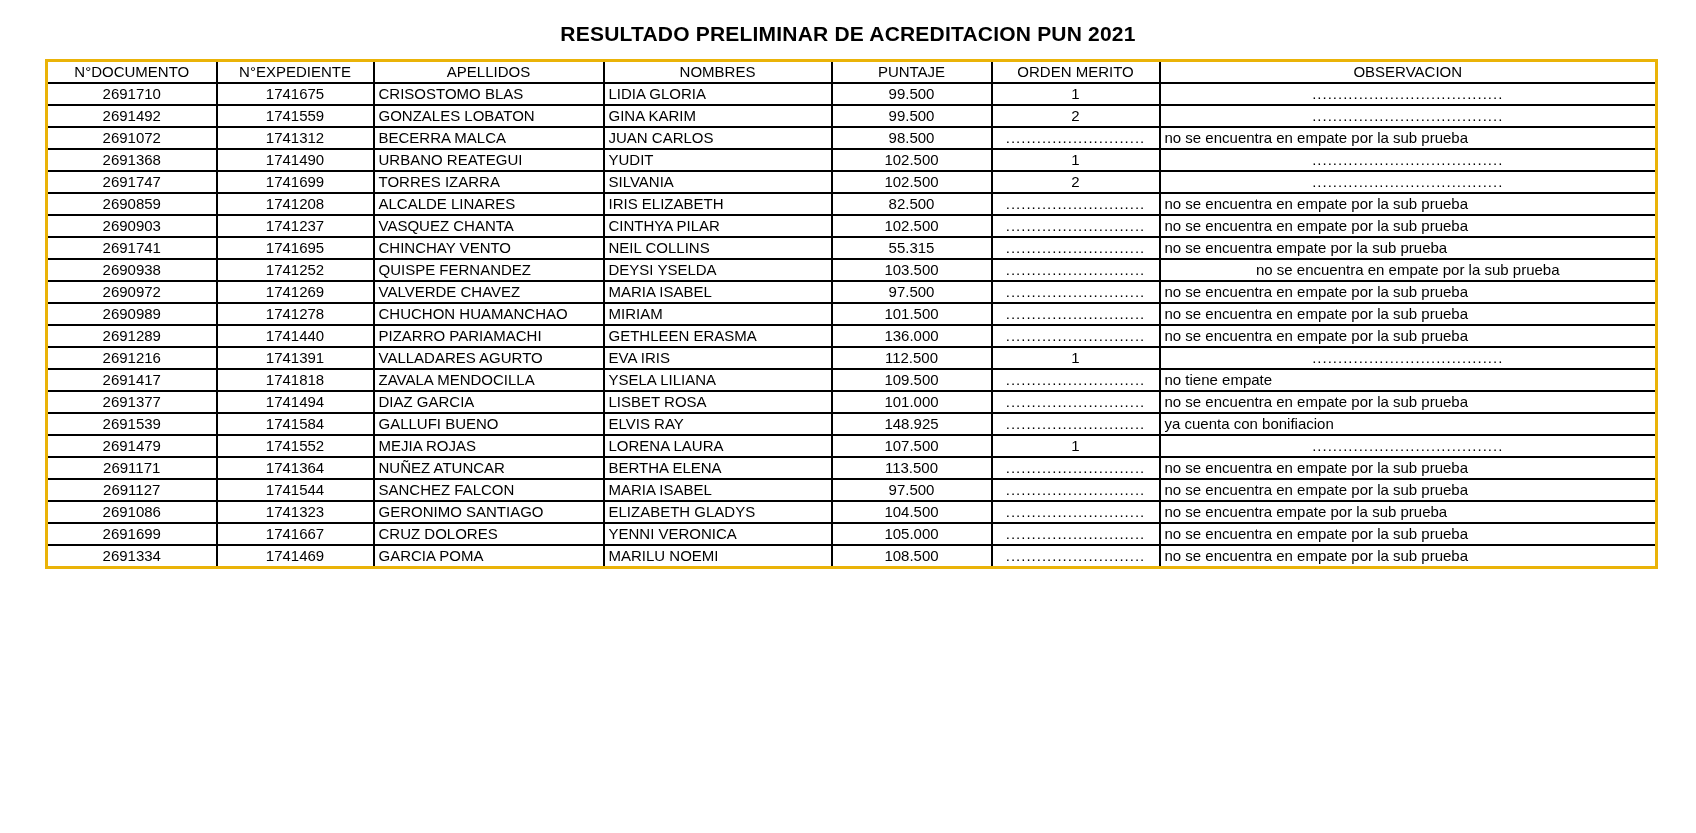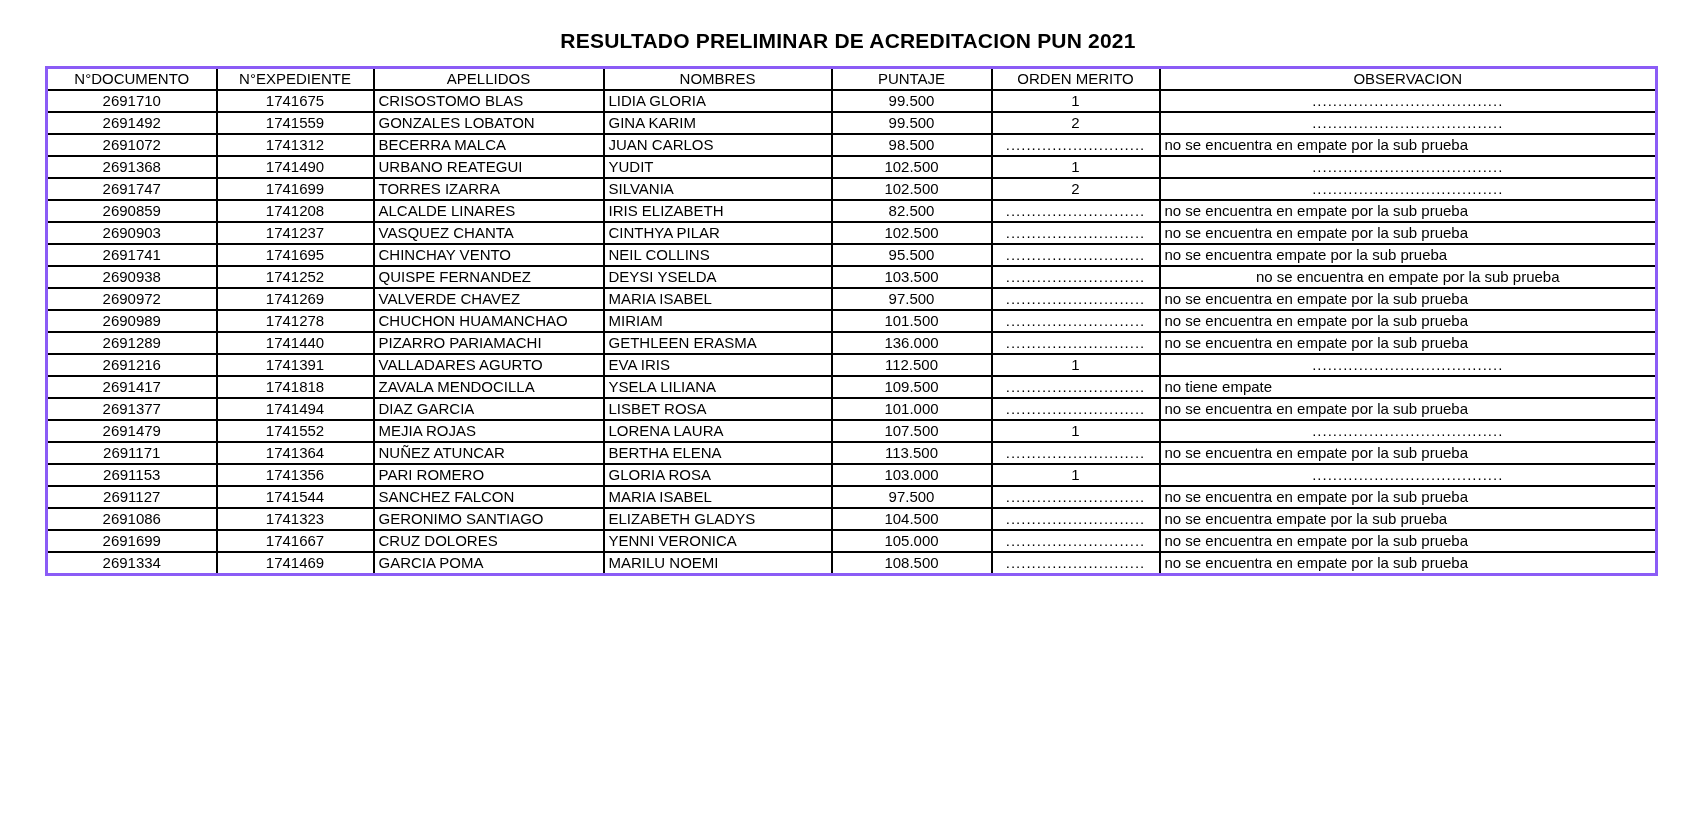--- a/index.html
+++ b/index.html
@@ -12,34 +12,34 @@
     color: #000;
     overflow: hidden;
   }
   .page {
     position: relative;
     width: 1696px;
     height: 833px;
     background: #fff;
   }
   .title {
-    margin: 7px;
+    margin: 0;
     padding-top: 22px;
     text-align: center;
     font-size: 21px;
     font-weight: 700;
     letter-spacing: 0.2px;
     font-family: "Liberation Sans", sans-serif;
   }
   table.results {
     border-collapse: collapse;
     table-layout: fixed;
     width: 1610px;
     margin: 13px 0 0 45px;
-    border: 3px solid #8b5cf6;
+    border: 3px solid #eab308;
   }
   table.results th,
   table.results td {
     border: 2px solid #000;
     height: 20px;
     line-height: 20px;
     padding: 0 4px;
     font-size: 15px;
     font-weight: 400;
     white-space: nowrap;
@@ -143,21 +143,21 @@
           <td class="al">CINTHYA PILAR</td>
           <td class="ac">102.500</td>
           <td class="ac dots">...........................</td>
           <td class="al">no se encuentra en empate por la sub prueba</td>
         </tr>
         <tr>
           <td class="ac">2691741</td>
           <td class="ac">1741695</td>
           <td class="al">CHINCHAY VENTO</td>
           <td class="al">NEIL COLLINS</td>
-          <td class="ac">95.500</td>
+          <td class="ac">55.315</td>
           <td class="ac dots">...........................</td>
           <td class="al">no se encuentra empate por la sub prueba</td>
         </tr>
         <tr>
           <td class="ac">2690938</td>
           <td class="ac">1741252</td>
           <td class="al">QUISPE FERNANDEZ</td>
           <td class="al">DEYSI YSELDA</td>
           <td class="ac">103.500</td>
           <td class="ac dots">...........................</td>
@@ -211,47 +211,47 @@
         <tr>
           <td class="ac">2691377</td>
           <td class="ac">1741494</td>
           <td class="al">DIAZ GARCIA</td>
           <td class="al">LISBET ROSA</td>
           <td class="ac">101.000</td>
           <td class="ac dots">...........................</td>
           <td class="al">no se encuentra en empate por la sub prueba</td>
         </tr>
         <tr>
+          <td class="ac">2691539</td>
+          <td class="ac">1741584</td>
+          <td class="al">GALLUFI BUENO</td>
+          <td class="al">ELVIS RAY</td>
+          <td class="ac">148.925</td>
+          <td class="ac dots">...........................</td>
+          <td class="al">ya cuenta con bonifiacion</td>
+        </tr>
+        <tr>
           <td class="ac">2691479</td>
           <td class="ac">1741552</td>
           <td class="al">MEJIA ROJAS</td>
           <td class="al">LORENA LAURA</td>
           <td class="ac">107.500</td>
           <td class="ac">1</td>
           <td class="ac dots">.....................................</td>
         </tr>
         <tr>
           <td class="ac">2691171</td>
           <td class="ac">1741364</td>
           <td class="al">NUÑEZ ATUNCAR</td>
           <td class="al">BERTHA ELENA</td>
           <td class="ac">113.500</td>
           <td class="ac dots">...........................</td>
           <td class="al">no se encuentra en empate por la sub prueba</td>
         </tr>
         <tr>
-          <td class="ac">2691153</td>
-          <td class="ac">1741356</td>
-          <td class="al">PARI ROMERO</td>
-          <td class="al">GLORIA ROSA</td>
-          <td class="ac">103.000</td>
-          <td class="ac">1</td>
-          <td class="ac dots">.....................................</td>
-        </tr>
-        <tr>
           <td class="ac">2691127</td>
           <td class="ac">1741544</td>
           <td class="al">SANCHEZ FALCON</td>
           <td class="al">MARIA ISABEL</td>
           <td class="ac">97.500</td>
           <td class="ac dots">...........................</td>
           <td class="al">no se encuentra en empate por la sub prueba</td>
         </tr>
         <tr>
           <td class="ac">2691086</td>

